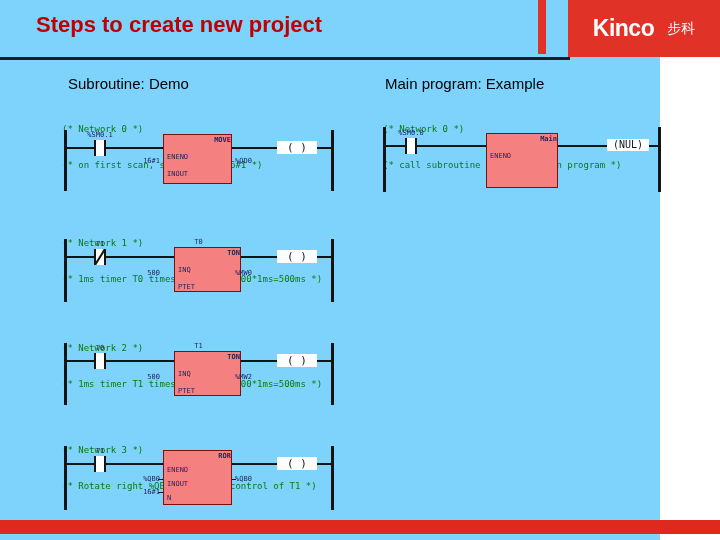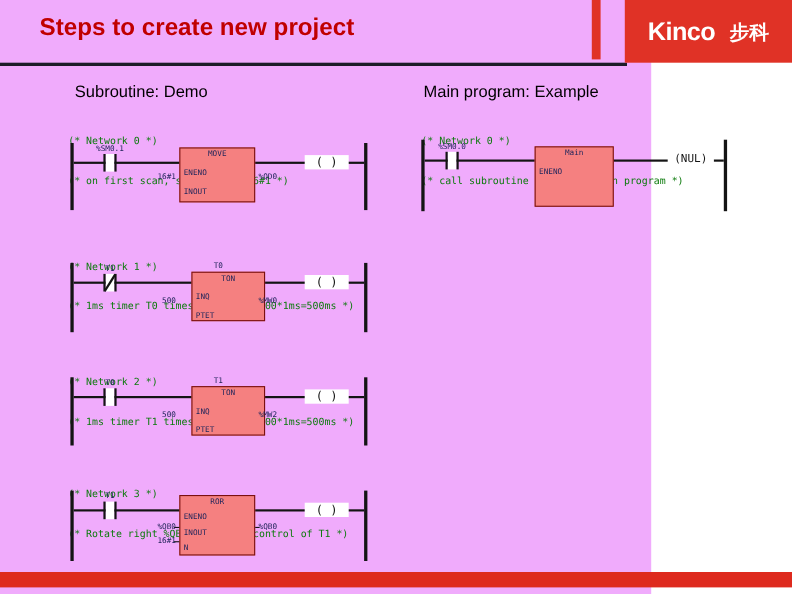--- a/index.html
+++ b/index.html
@@ -1,25 +1,25 @@
 <!DOCTYPE html>
 <html><head>
 <meta charset="utf-8">
 <style>
   html,body{margin:0;padding:0;width:720px;height:540px;background:#fff;
     font-family:"Liberation Sans",sans-serif;overflow:hidden}
-  .slide{position:absolute;inset:0;width:592px;height:540px;background:#f0abfc}
+  .slide{position:absolute;inset:0;width:660px;height:540px;background:#7dd3fc}
 
   .title{position:absolute;left:36px;top:12px;font-size:22px;font-weight:bold;color:#c00000}
   .underline{position:absolute;left:0;top:57px;width:570px;height:3px;background:#1c1c28}
   .logo-strip{position:absolute;left:538px;top:0;width:8px;height:54px;background:#e03226}
   .logo{position:absolute;left:568px;top:0;width:152px;height:57px;background:#e03226;
     display:flex;align-items:center;justify-content:center;gap:13px}
   .logo-brand{color:#fff;font-size:23px;font-weight:bold;letter-spacing:-0.5px}
-  .logo-cjk{color:#fff;font-size:18px;font-weight:bold}
+  .logo-cjk{color:#fff;font-size:14px;font-weight:normal}
   .bottombar{position:absolute;left:0;top:520px;width:720px;height:14px;background:#de2a1e}
 
   .subhead{position:absolute;top:75px;font-size:15px;color:#000}
   #lh{left:68px} #rh{left:385px}
 
   .cmt{position:absolute;font-family:"DejaVu Sans Mono",monospace;font-size:9px;font-weight:normal;
     color:#0b7a0b;line-height:12px;white-space:pre}
   #c0{left:62px;top:99px} #c1{left:62px;top:213px} #c2{left:62px;top:318px}
   #c3{left:62px;top:420px} #rc{left:383px;top:99px}
 
@@ -42,21 +42,21 @@
     background:#141414;transform:rotate(32deg)}
   .clabel{position:absolute;top:-9px;left:-10px;width:36px;text-align:center;
     font-family:"DejaVu Sans Mono",monospace;font-size:7px;color:#23265c}
 
   .fb{position:absolute;background:#f58080;border:1px solid #7a1010;box-sizing:border-box;
     font-family:"DejaVu Sans Mono",monospace;font-size:7px;color:#23265c}
   #n0 .fb{left:99px;top:4px;width:69px;height:50px}
   #n1 .fb,#n2 .fb{left:110px;top:8px;width:67px;height:45px}
   #n3 .fb{left:99px;top:4px;width:69px;height:55px}
   #rn .fb{left:103px;top:6px;width:72px;height:55px}
-  .fbt{text-align:center;font-weight:normal;margin-top:1px}
+  .fbt{text-align:right;font-weight:bold;margin-top:1px}
   .fbrow{display:flex;justify-content:flex-start;padding:0 3px;margin-top:9px}
   #n3 .fbrow{margin-top:6px}
   .fbrow.single span{text-align:left}
   .inst{position:absolute;top:-1px;left:101px;width:67px;text-align:center;
     font-family:"DejaVu Sans Mono",monospace;font-size:7px;color:#23265c}
 
   .val{position:absolute;font-family:"DejaVu Sans Mono",monospace;font-size:7px;color:#23265c}
   .vin{left:62px;width:34px;text-align:right}
   .vout{left:171px}
   #n0 .vin,#n0 .vout{top:27px}

